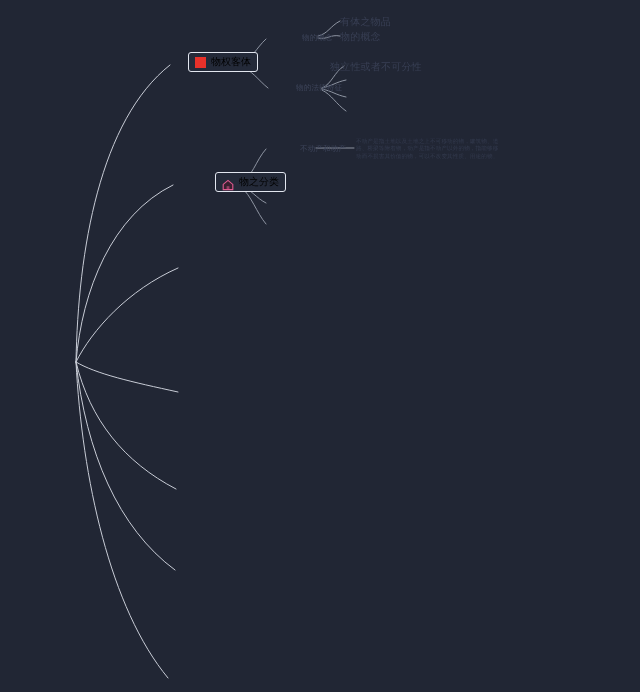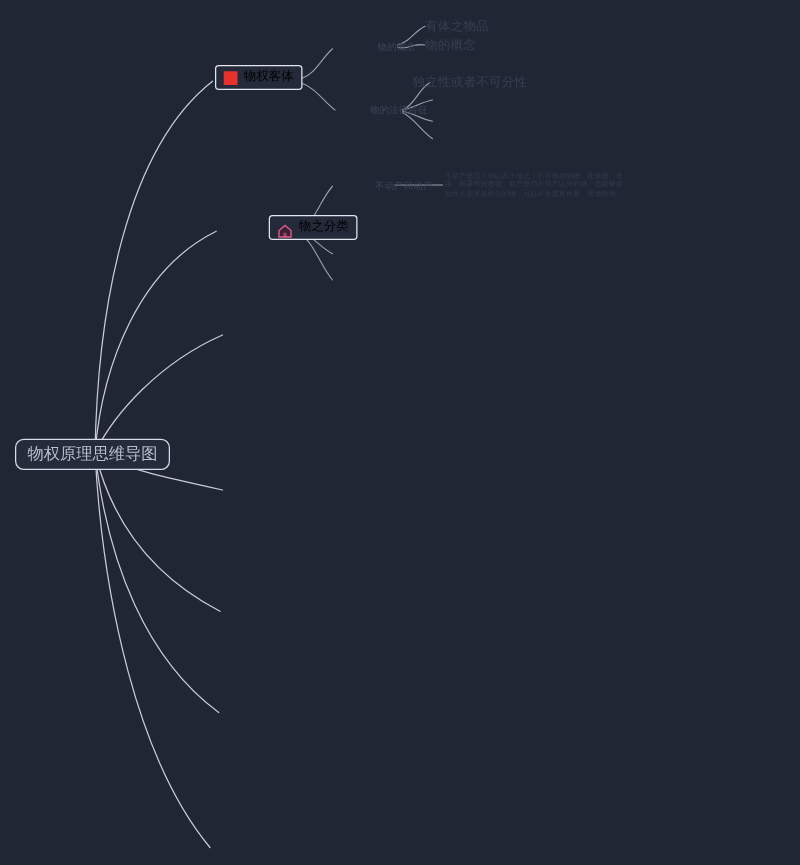--- a/index.html
+++ b/index.html
@@ -61,21 +61,21 @@
     border-radius: 3px;
     background: #242a39;
     color: #4e5costume;
     white-space: nowrap;
   }
   .branch-node .blabel {
     font-size: 10px;
     line-height: 12px;
     color: #3b4staff;
   }
-  .node-1 { left: 172px; top: 52px; }
+  .node-1 { left: 188px; top: 52px; }
   .node-2 { left: 175px; top: 172px; margin-left: 40px; }
 
   .icon-square {
     width: 11px;
     height: 11px;
     background: #e8312a;
     flex: 0 0 auto;
     display: block;
   }
   .icon-house {
@@ -149,23 +149,20 @@
     <path class="thin" d="M322,90 C332,95 336,104 346,111"></path>
 
     <path class="thin" d="M240,184 C252,178 256,160 266,149"></path>
     <path class="thin" d="M240,184 C252,182 256,178 266,176"></path>
     <path class="thin" d="M240,185 C252,190 256,198 266,203"></path>
     <path class="thin" d="M240,186 C252,196 256,212 266,224"></path>
 
     <path class="thin" d="M316,148 L354,148"></path>
   </svg>
 
-  <div class="root-node">
-    <span>物权原理思维导图</span>
-  </div>
 
   <div class="branch-node node-1">
     <span class="icon-square"></span>
     <span class="blabel">物权客体</span>
   </div>
 
   <div class="branch-node node-2">
     <span class="icon-house">
       <svg viewBox="0 0 12 12" width="12" height="12">
         <path d="M1.2,5.4 L6,1.4 L10.8,5.4 L10.8,10.6 L1.2,10.6 Z" fill="#3a2030" stroke="#e0598f" stroke-width="1.1"></path>

